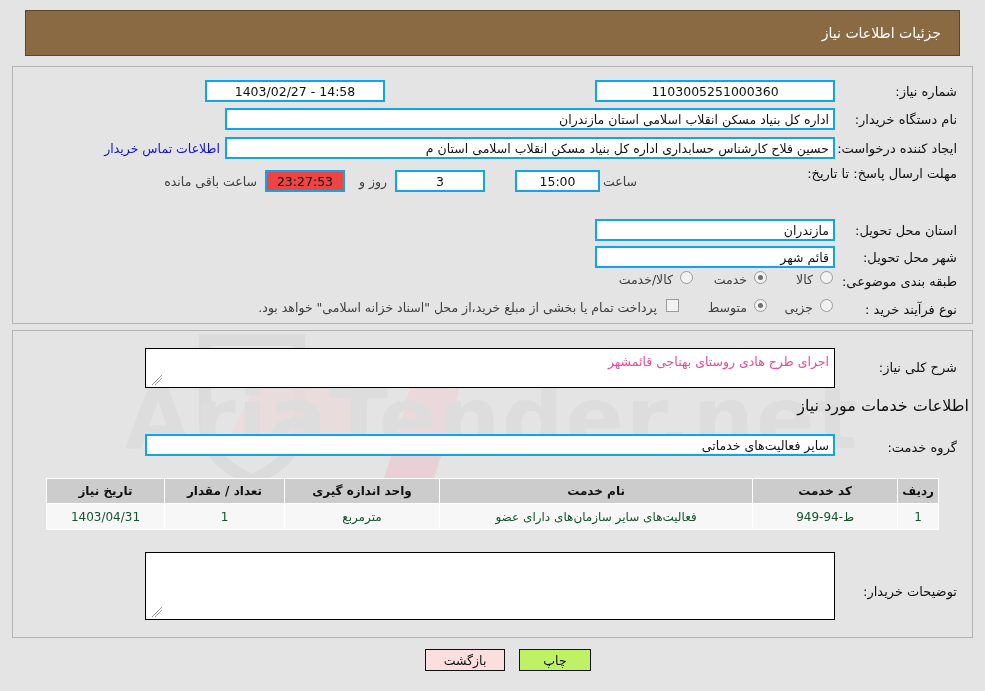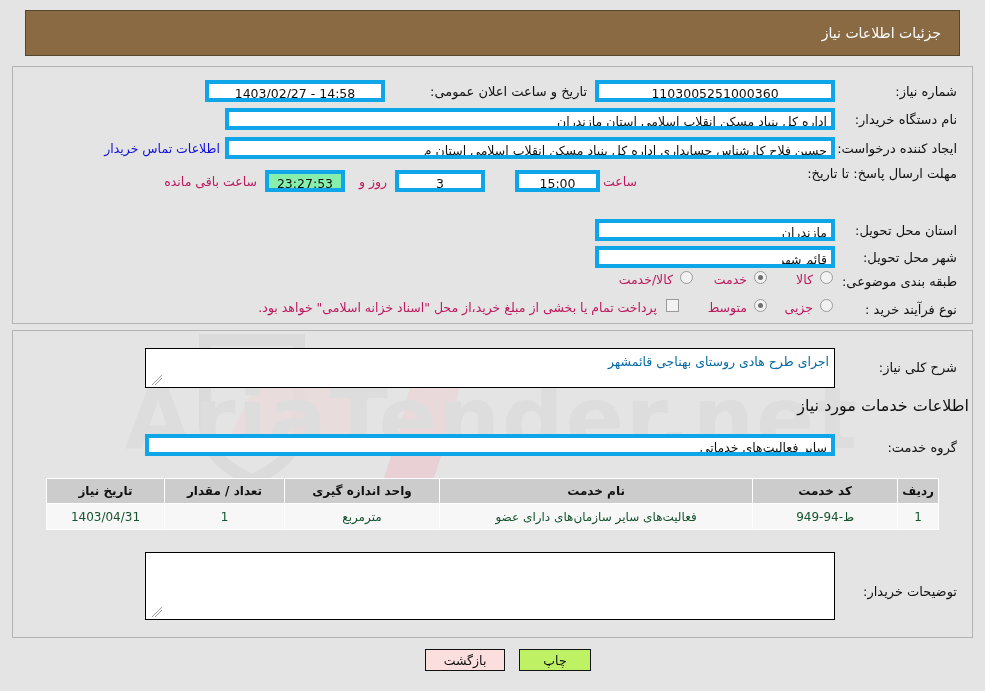--- a/index.html
+++ b/index.html
@@ -59,45 +59,45 @@
     position: absolute;
     font-size: 13px;
     color: #111;
     white-space: nowrap;
     text-align: right;
   }
   .lblbold { font-weight: normal; }
   .fld {
     position: absolute;
     background: #ffffff;
-    border: 4px solid #0ea5e9;
+    border: 2px solid #0ea5e9;
     font-size: 12.5px;
     color: #111;
     padding: 1px 4px 2px 4px;
     line-height: 18px;
     height: 22px;
     overflow: hidden;
     white-space: nowrap;
     text-overflow: clip;
     font-family: "DejaVu Sans", "Liberation Sans", sans-serif;
   }
   .fld.center { text-align: center; }
   .fld.right  { text-align: right; }
-  .fld.yellow { background: #86efac; }
+  .fld.yellow { background: #ef4444; }
   .linkblue {
     position: absolute;
     color: #1010dd;
     font-size: 12.5px;
     white-space: nowrap;
     cursor: pointer;
   }
   .plain {
     position: absolute;
     font-size: 12.5px;
-    color: #be185d;
+    color: #404040;
     white-space: nowrap;
   }
 
   
   .radio {
     position: absolute;
     width: 13px; height: 13px;
     border-radius: 50%;
     border: 1px solid #9a9a9a;
     background: #f2f2f2;
@@ -116,21 +116,21 @@
     border: 1px solid #9a9a9a;
     background: #f2f2f2;
   }
 
   
   .tbox {
     position: absolute;
     background: #ffffff;
     border: 1px solid #000;
     font-size: 12.5px;
-    color: #0369a1;
+    color: #ec4899;
     padding: 3px 5px;
     line-height: 19px;
     text-align: right;
     overflow: hidden;
   }
   .grip {
     position: absolute;
     width: 12px; height: 12px;
     pointer-events: none;
   }
@@ -199,21 +199,20 @@
 
   <div class="titlebar">
     <span class="t">جزئیات اطلاعات نیاز</span>
   </div>
 
   <div class="panel" id="panelTop"></div>
 
   <div class="lbl" style="right:28px; top:84px; width:120px; z-index:2;">شماره نیاز:</div>
   <div class="fld center" style="right:150px; top:80px; width:240px; z-index:2;">1103005251000360</div>
 
-  <div class="lbl" style="right:398px; top:84px; width:190px; z-index:2;">تاریخ و ساعت اعلان عمومی:</div>
   <div class="fld center" style="right:600px; top:80px; width:180px; z-index:2;">14:58 - 1403/02/27</div>
 
   <div class="lbl" style="right:28px; top:112px; width:120px; z-index:2;">نام دستگاه خریدار:</div>
   <div class="fld right" style="right:150px; top:108px; width:610px; z-index:2;">اداره کل بنیاد مسکن انقلاب اسلامی استان مازندران</div>
 
   <div class="lbl" style="right:28px; top:141px; width:130px; z-index:2;">ایجاد کننده درخواست:</div>
   <div class="fld right" style="right:150px; top:137px; width:610px; z-index:2;">حسین فلاح کارشناس حسابداری اداره کل بنیاد مسکن انقلاب اسلامی استان م</div>
   <div class="linkblue" style="right:765px; top:141px; z-index:3;">اطلاعات تماس خریدار</div>
 
   <div class="lbl" style="right:28px; top:166px; width:130px; line-height:16px; z-index:2;">مهلت ارسال پاسخ: تا تاریخ:</div>

